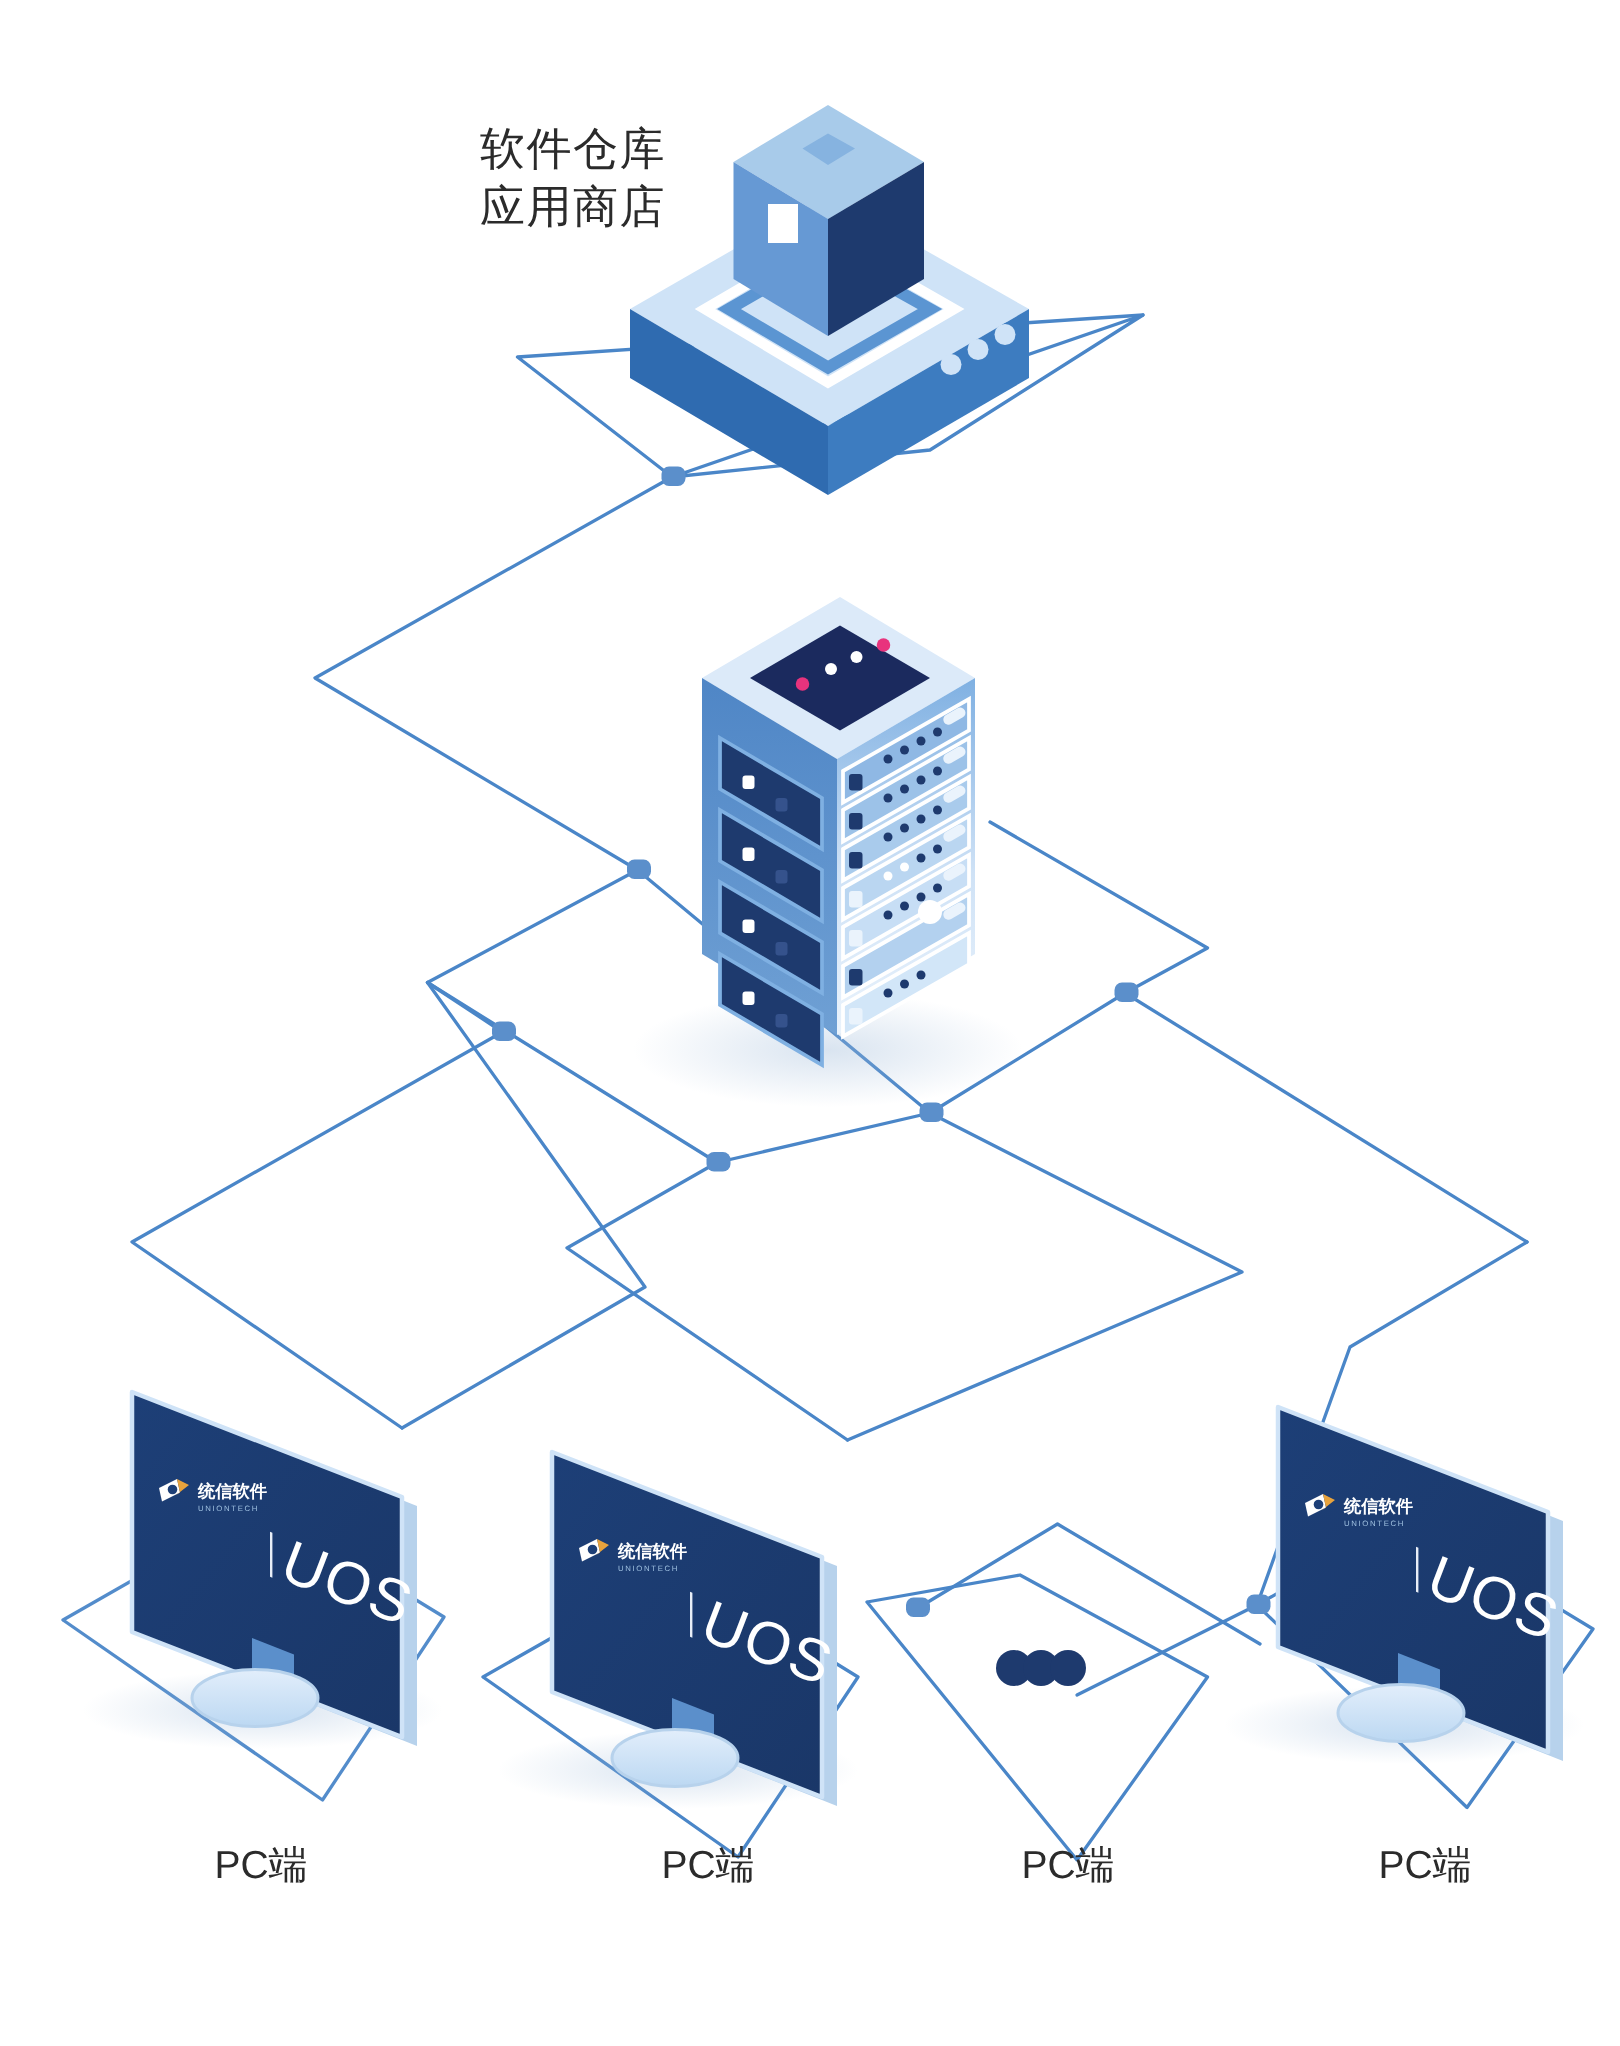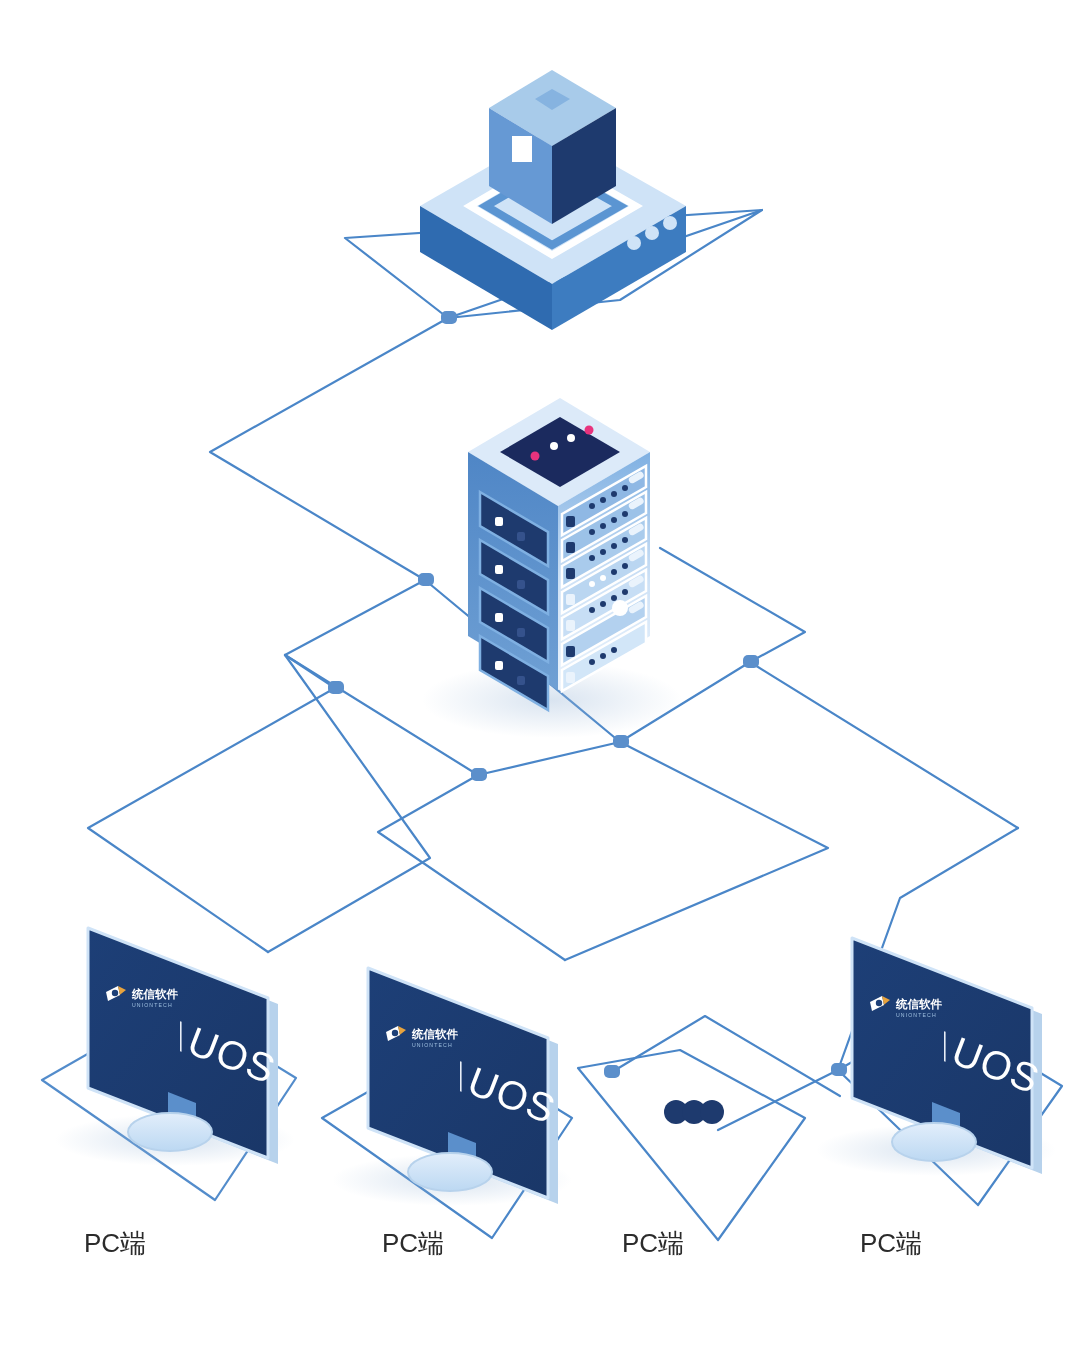--- a/index.html
+++ b/index.html
@@ -12,21 +12,21 @@
   #stage svg{position:absolute;top:0;left:0;width:1080px;height:1364px;display:block;}
 
   .label-cn{
     position:absolute;color:#2b2b2b;font-size:30px;line-height:39px;
     letter-spacing:1px;white-space:pre;
   }
   #repo-title{left:320px;top:80px;}
 
   .pc-label{
     position:absolute;color:#2b2b2b;font-size:26px;line-height:30px;
-    width:180px;white-space:nowrap;
+    text-align:center;width:180px;white-space:nowrap;
   }
 </style>
 </head>
 <body>
 
 <div id="stage">
 
   <svg viewBox="0 0 1080 1364" xmlns="http://www.w3.org/2000/svg">
     <defs>
       <linearGradient id="gRackRight" x1="0" y1="0" x2="0" y2="1">
@@ -271,19 +271,20 @@
         <path d="M14,0 L22,4 L13,11 L16,9 Z" fill="#e8a33d"></path>
         <circle cx="11" cy="7" r="3.2" fill="#1d3f77"></circle>
         <text x="28" y="12" font-family="'Liberation Sans',sans-serif" font-size="11.5" font-weight="bold" fill="#ffffff">统信软件</text>
         <text x="28" y="21" font-family="'Liberation Sans',sans-serif" font-size="5.2" letter-spacing="1.1" fill="#9fc0e0">UNIONTECH</text>
         <rect x="76" y="6" width="1.6" height="30" fill="#e8eef7" transform="skewY(21)"></rect>
       </g>
       <text x="949" y="1062" font-family="'Liberation Sans',sans-serif" font-size="40" fill="#ffffff" transform="rotate(21 949 1062)" letter-spacing="1">UOS</text>
     </g>
   </svg>
 
+  <div class="label-cn" id="repo-title"><span>软件仓库</span><br><span>应用商店</span></div>
 
   <div class="pc-label" style="left:84px;top:1228px;">PC端</div>
   <div class="pc-label" style="left:382px;top:1228px;">PC端</div>
   <div class="pc-label" style="left:622px;top:1228px;">PC端</div>
   <div class="pc-label" style="left:860px;top:1228px;">PC端</div>
 
 </div>
 
 </body></html>

